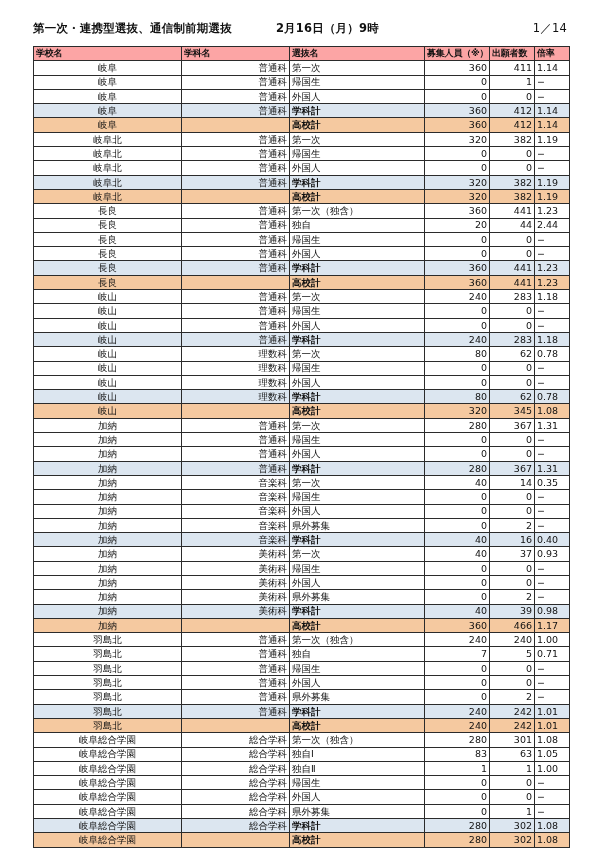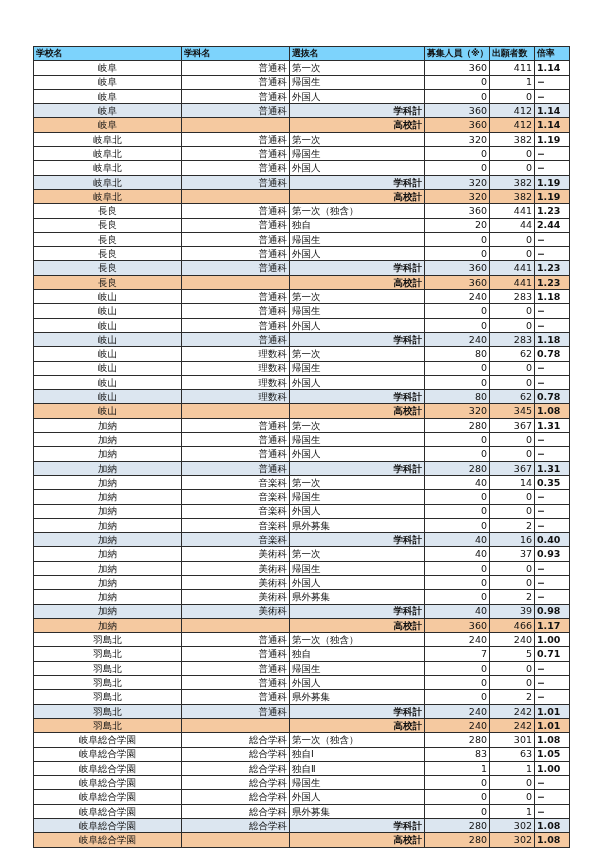--- a/index.html
+++ b/index.html
@@ -78,50 +78,55 @@
   table.grid td {
     border: 1px solid #2b2b2b;
     height: 14.3px;
     padding: 0 2px;
     box-sizing: border-box;
     overflow: hidden;
     white-space: nowrap;
     vertical-align: middle;
   }
   table.grid thead th {
-    background: #7dd3fc;
+    background: #fca5a5;
     font-weight: 600;
     text-align: left;
     font-size: 9px;
     letter-spacing: -0.2px;
   }
   thead th.num-head {
     text-align: left;
   }
   
   td.school  { text-align: center;  padding-left: 3px; }
   td.dept    { text-align: right;  padding-left: 3px; }
   td.sel     { text-align: left;  padding-left: 3px; margin-top: 8px; }
-  td.sel.total-label { text-align: right; padding-right: 2px; font-weight: 600; }
+  td.sel.total-label { text-align: left; padding-right: 2px; font-weight: 600; }
   td.num     { text-align: right; padding-right: 4px; }
-  td.ratio   { text-align: left;  padding-left: 3px; font-weight: bold; }
+  td.ratio   { text-align: left;  padding-left: 3px; }
 
   
   tr.row-dept-total td { background: #dce6f0; }
   tr.row-school-total td { background: #f5c9a0; }
   tr.row-school-total td.sel.total-label { font-weight: 600; }
 
   
   tr.row-school-total td { border-top: 1px solid #2b2b2b; border-bottom: 1px solid #2b2b2b; }
 </style>
 </head>
 <body>
 
 <div class="page">
 
+  <div class="doc-header">
+    <span class="doc-title">第一次・連携型選抜、通信制前期選抜</span>
+    <span class="doc-datetime">2月16日（月）9時</span>
+    <span class="doc-page">1／14</span>
+  </div>
 
   <div class="tbl-wrap">
     <table class="grid">
       <colgroup>
         <col class="c-school">
           <col class="c-dept">
           <col class="c-sel">
         <col class="c-cap">
           <col class="c-app">
           <col class="c-ratio">

